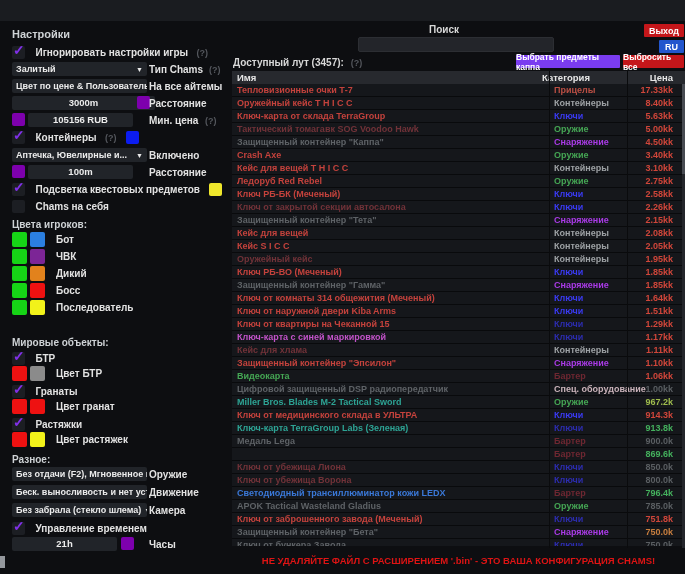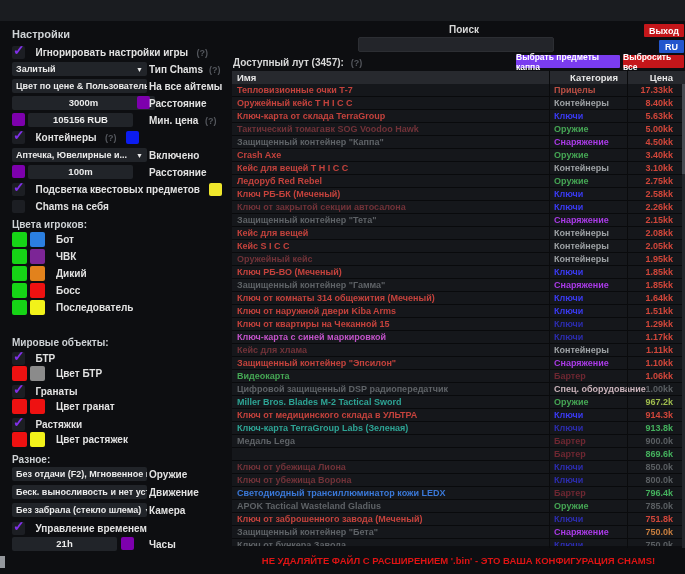--- a/index.html
+++ b/index.html
@@ -6,21 +6,21 @@
   body{
     width:685px;height:574px;position:relative;overflow:hidden;
     background:#0d0e11;color:#dcdcdc;
     font-family:"Liberation Sans",sans-serif;font-weight:bold;
   }
   .abs{position:absolute;}
   .topbar{left:0;top:0;width:685px;height:21px;background:#1a1c20;}
   .btn{display:flex;align-items:center;justify-content:center;color:#fff;font-size:9px;cursor:pointer;border-radius:1px;}
   #exit-btn{right:1px;top:24px;height:13px;padding:0 5px;background:#c4161a;}
   #ru-btn{right:1px;top:40px;height:13px;padding:0 6px;background:#2356cd;}
-  #search-label{left:366px;top:24px;width:196px;text-align:center;font-size:10px;color:#d8d8d8;}
+  #search-label{left:346px;top:24px;width:196px;text-align:center;font-size:10px;color:#d8d8d8;}
   #search-input{left:358px;top:37px;width:196px;height:15px;background:#23252a;border:1px solid #2c2e33;border-radius:2px;color:#e8e8e8;box-sizing:border-box;font:bold 10px "Liberation Sans",sans-serif;padding:0 5px;outline:none;}
   
   .s-label{font-size:10px;color:#e2e2e2;white-space:nowrap;}
   .sec{font-size:10px;color:#ced2d5;}
   .hint{color:#54575d;font-size:9px;margin-left:4px;}
   .cb{width:13px;height:13px;background:#1c1e23;border-radius:2px;position:relative;display:inline-block;cursor:pointer;}
   .cb.on::after{content:"\2713";position:absolute;left:1px;top:-4px;font-size:14px;color:#8030e8;}
   .dd{background:#212429;height:14px;display:flex;align-items:center;justify-content:space-between;padding:0 4px;font-size:9px;color:#ececec;border-radius:2px;cursor:pointer;white-space:nowrap;overflow:hidden;}
   .dd .caret{font-size:7px;color:#e8e8e8;margin-left:3px;}
   .inp{background:#212429;height:14px;text-align:center;font-size:9.5px;color:#ececec;border-radius:2px;line-height:14px;cursor:text;}
@@ -28,21 +28,21 @@
   .sw2{width:15px;height:15px;}
   .prow{height:17px;display:flex;align-items:center;}
   .prow .s-label{margin-left:8px;}
   .prow .sw2{margin-right:3px;}
   
   #loot-title{left:233px;top:57px;font-size:10px;color:#d8d8d8;}
   #kappa-btn{left:516px;top:55px;width:104px;height:13px;background:#7a3cf0;font-size:8.5px;}
   #dropall-btn{left:623px;top:55px;width:61px;height:13px;background:#c4161a;font-size:8.5px;}
   #thead{left:232px;top:71px;width:453px;height:13px;background:#27292e;font-size:9.5px;color:#e6e6e6;}
   #thead .h-name{position:absolute;left:5px;top:1px;}
-  #thead .h-cat{position:absolute;left:338px;top:1px;}
+  #thead .h-cat{position:absolute;left:310px;top:1px;}
   #thead .h-price{position:absolute;right:12px;top:1px;}
   #tbody{left:232px;top:84px;width:453px;height:462px;overflow:hidden;}
   .trow{height:12px;border-bottom:1px solid #090a0c;background:#15171b;position:relative;font-size:9px;white-space:nowrap;}
   .trow .n{position:absolute;left:5px;top:1px;}
   .trow .c{position:absolute;left:322px;top:1px;}
   .trow .p{position:absolute;right:12px;top:1px;}
   .vline{width:1px;background:#0a0b0d;top:71px;height:477px;}
   #sb-track{left:682px;top:84px;width:3px;height:464px;background:#24262b;}
   #sb-thumb{left:682px;top:84px;width:3px;height:90px;background:#484b52;cursor:grab;}
   #warning{left:232px;top:555px;width:453px;text-align:center;color:#de1414;font-size:9.5px;}

